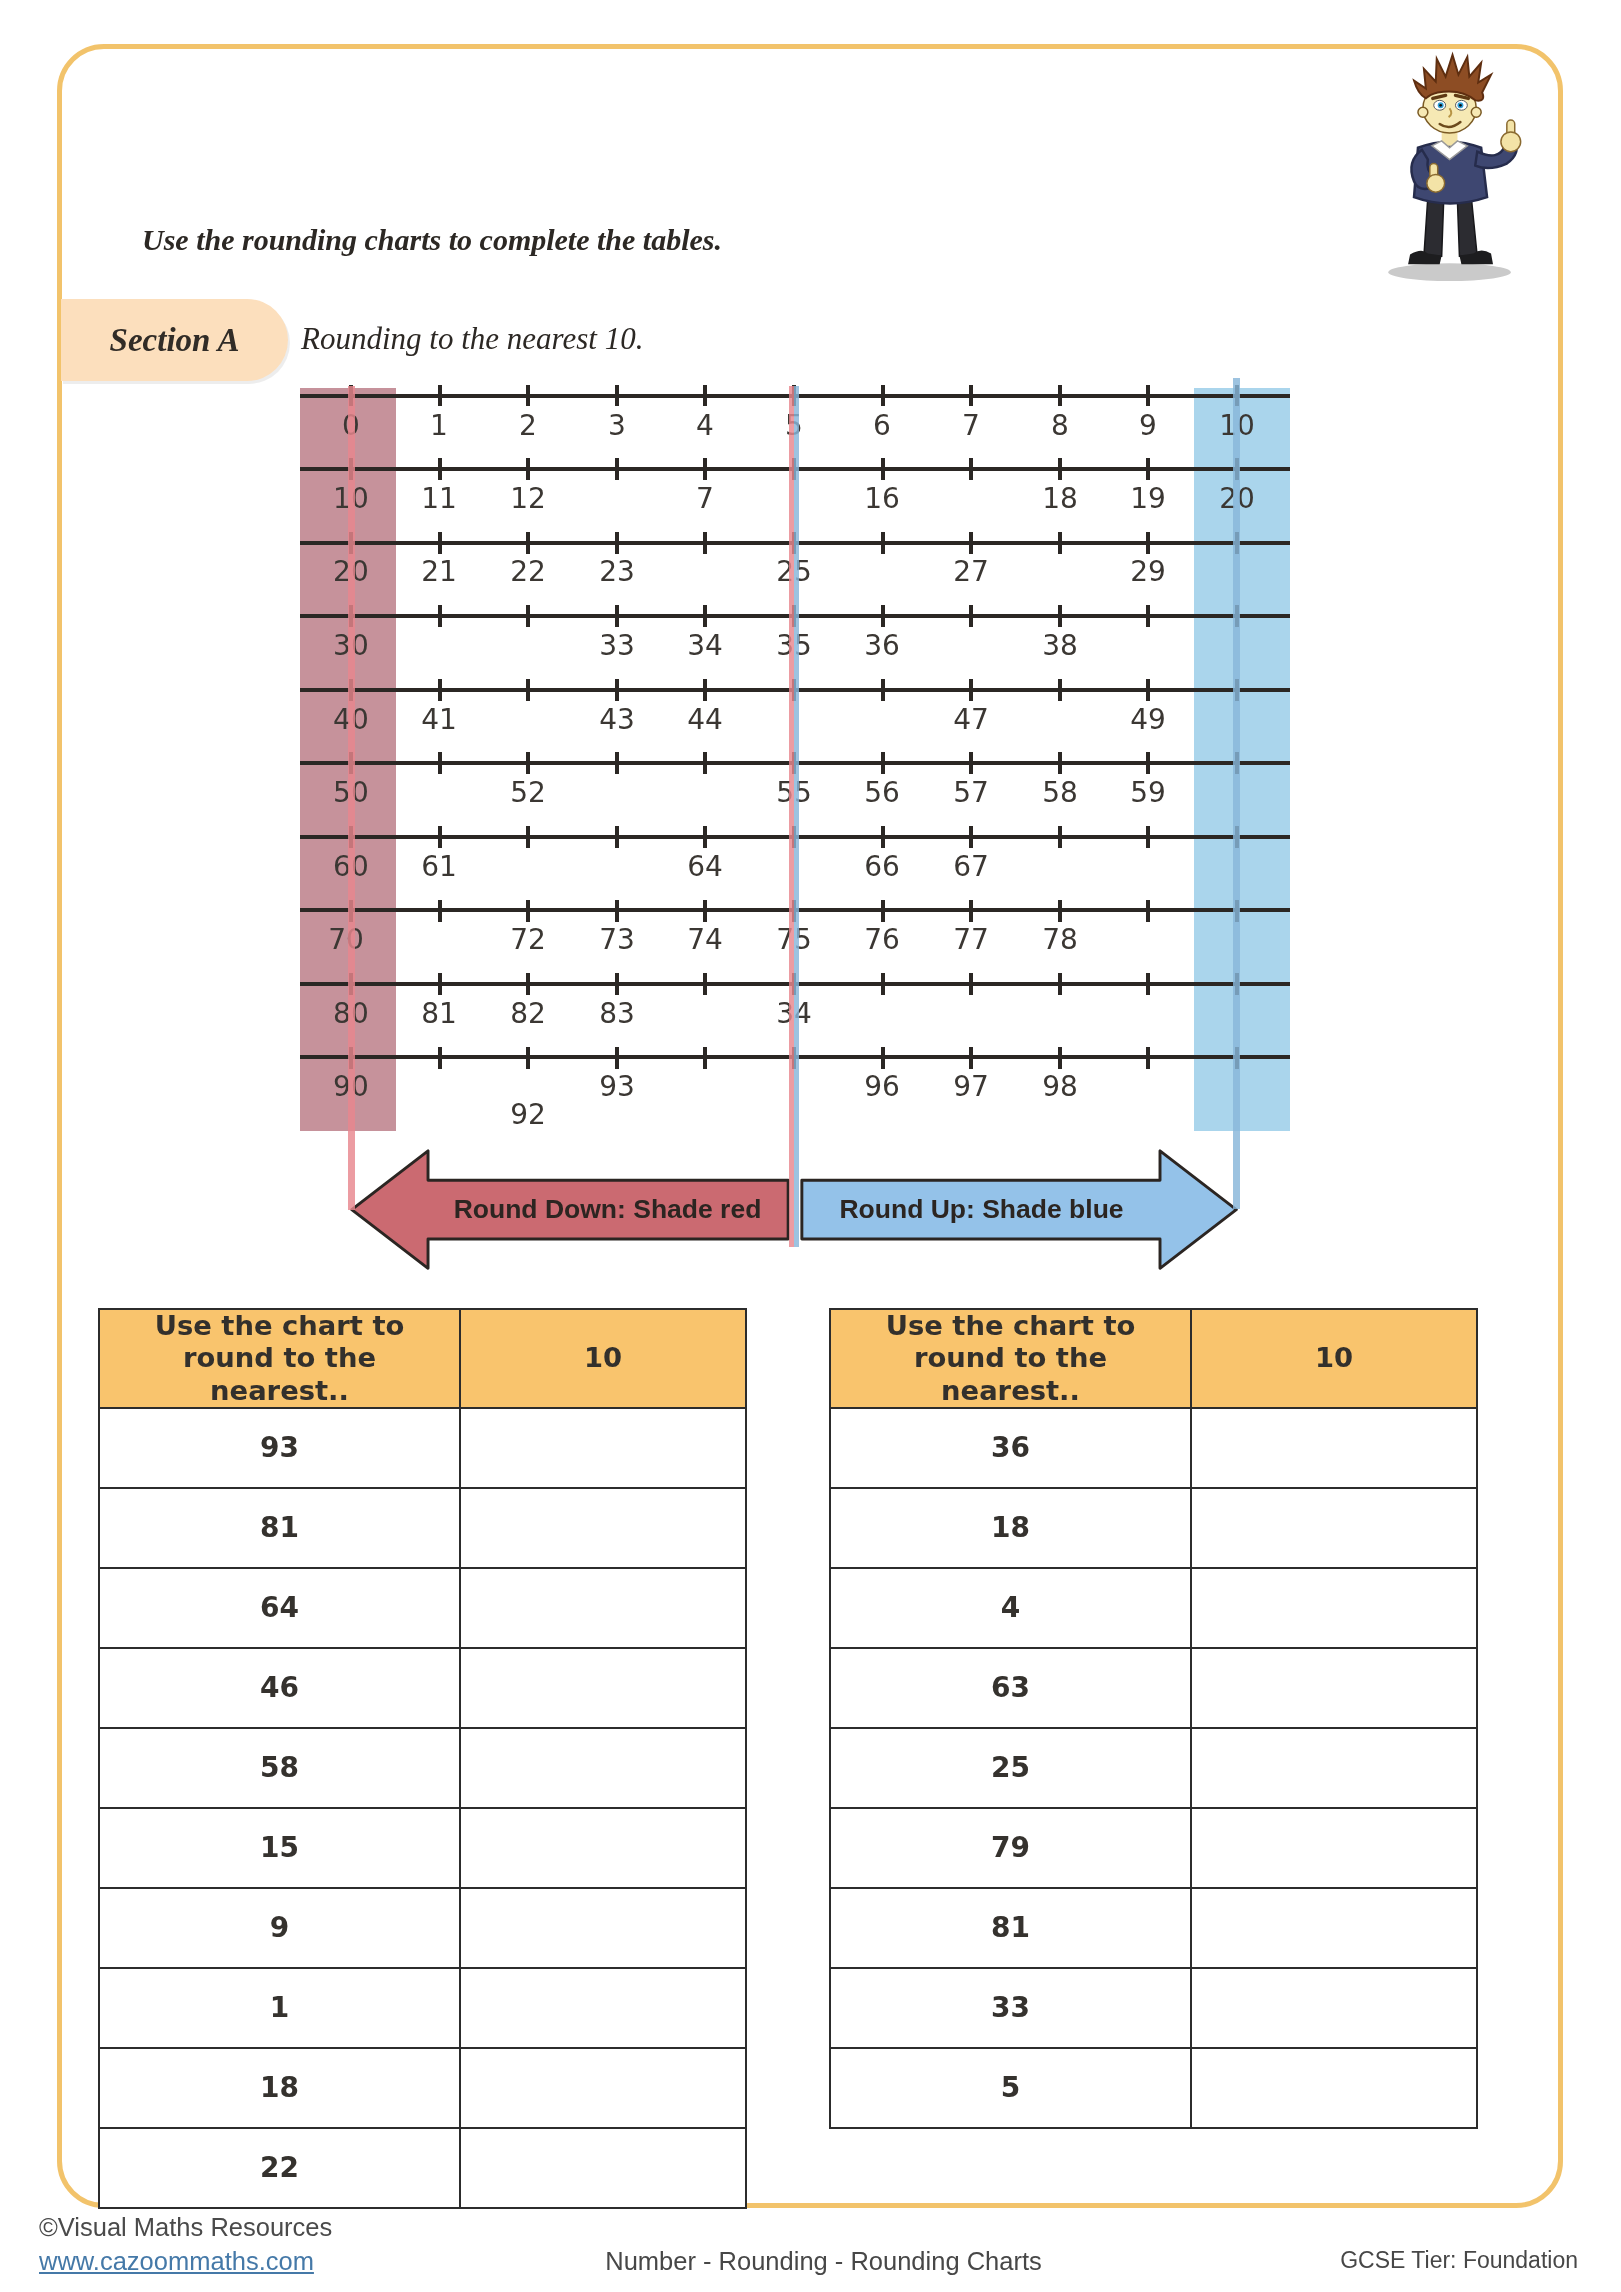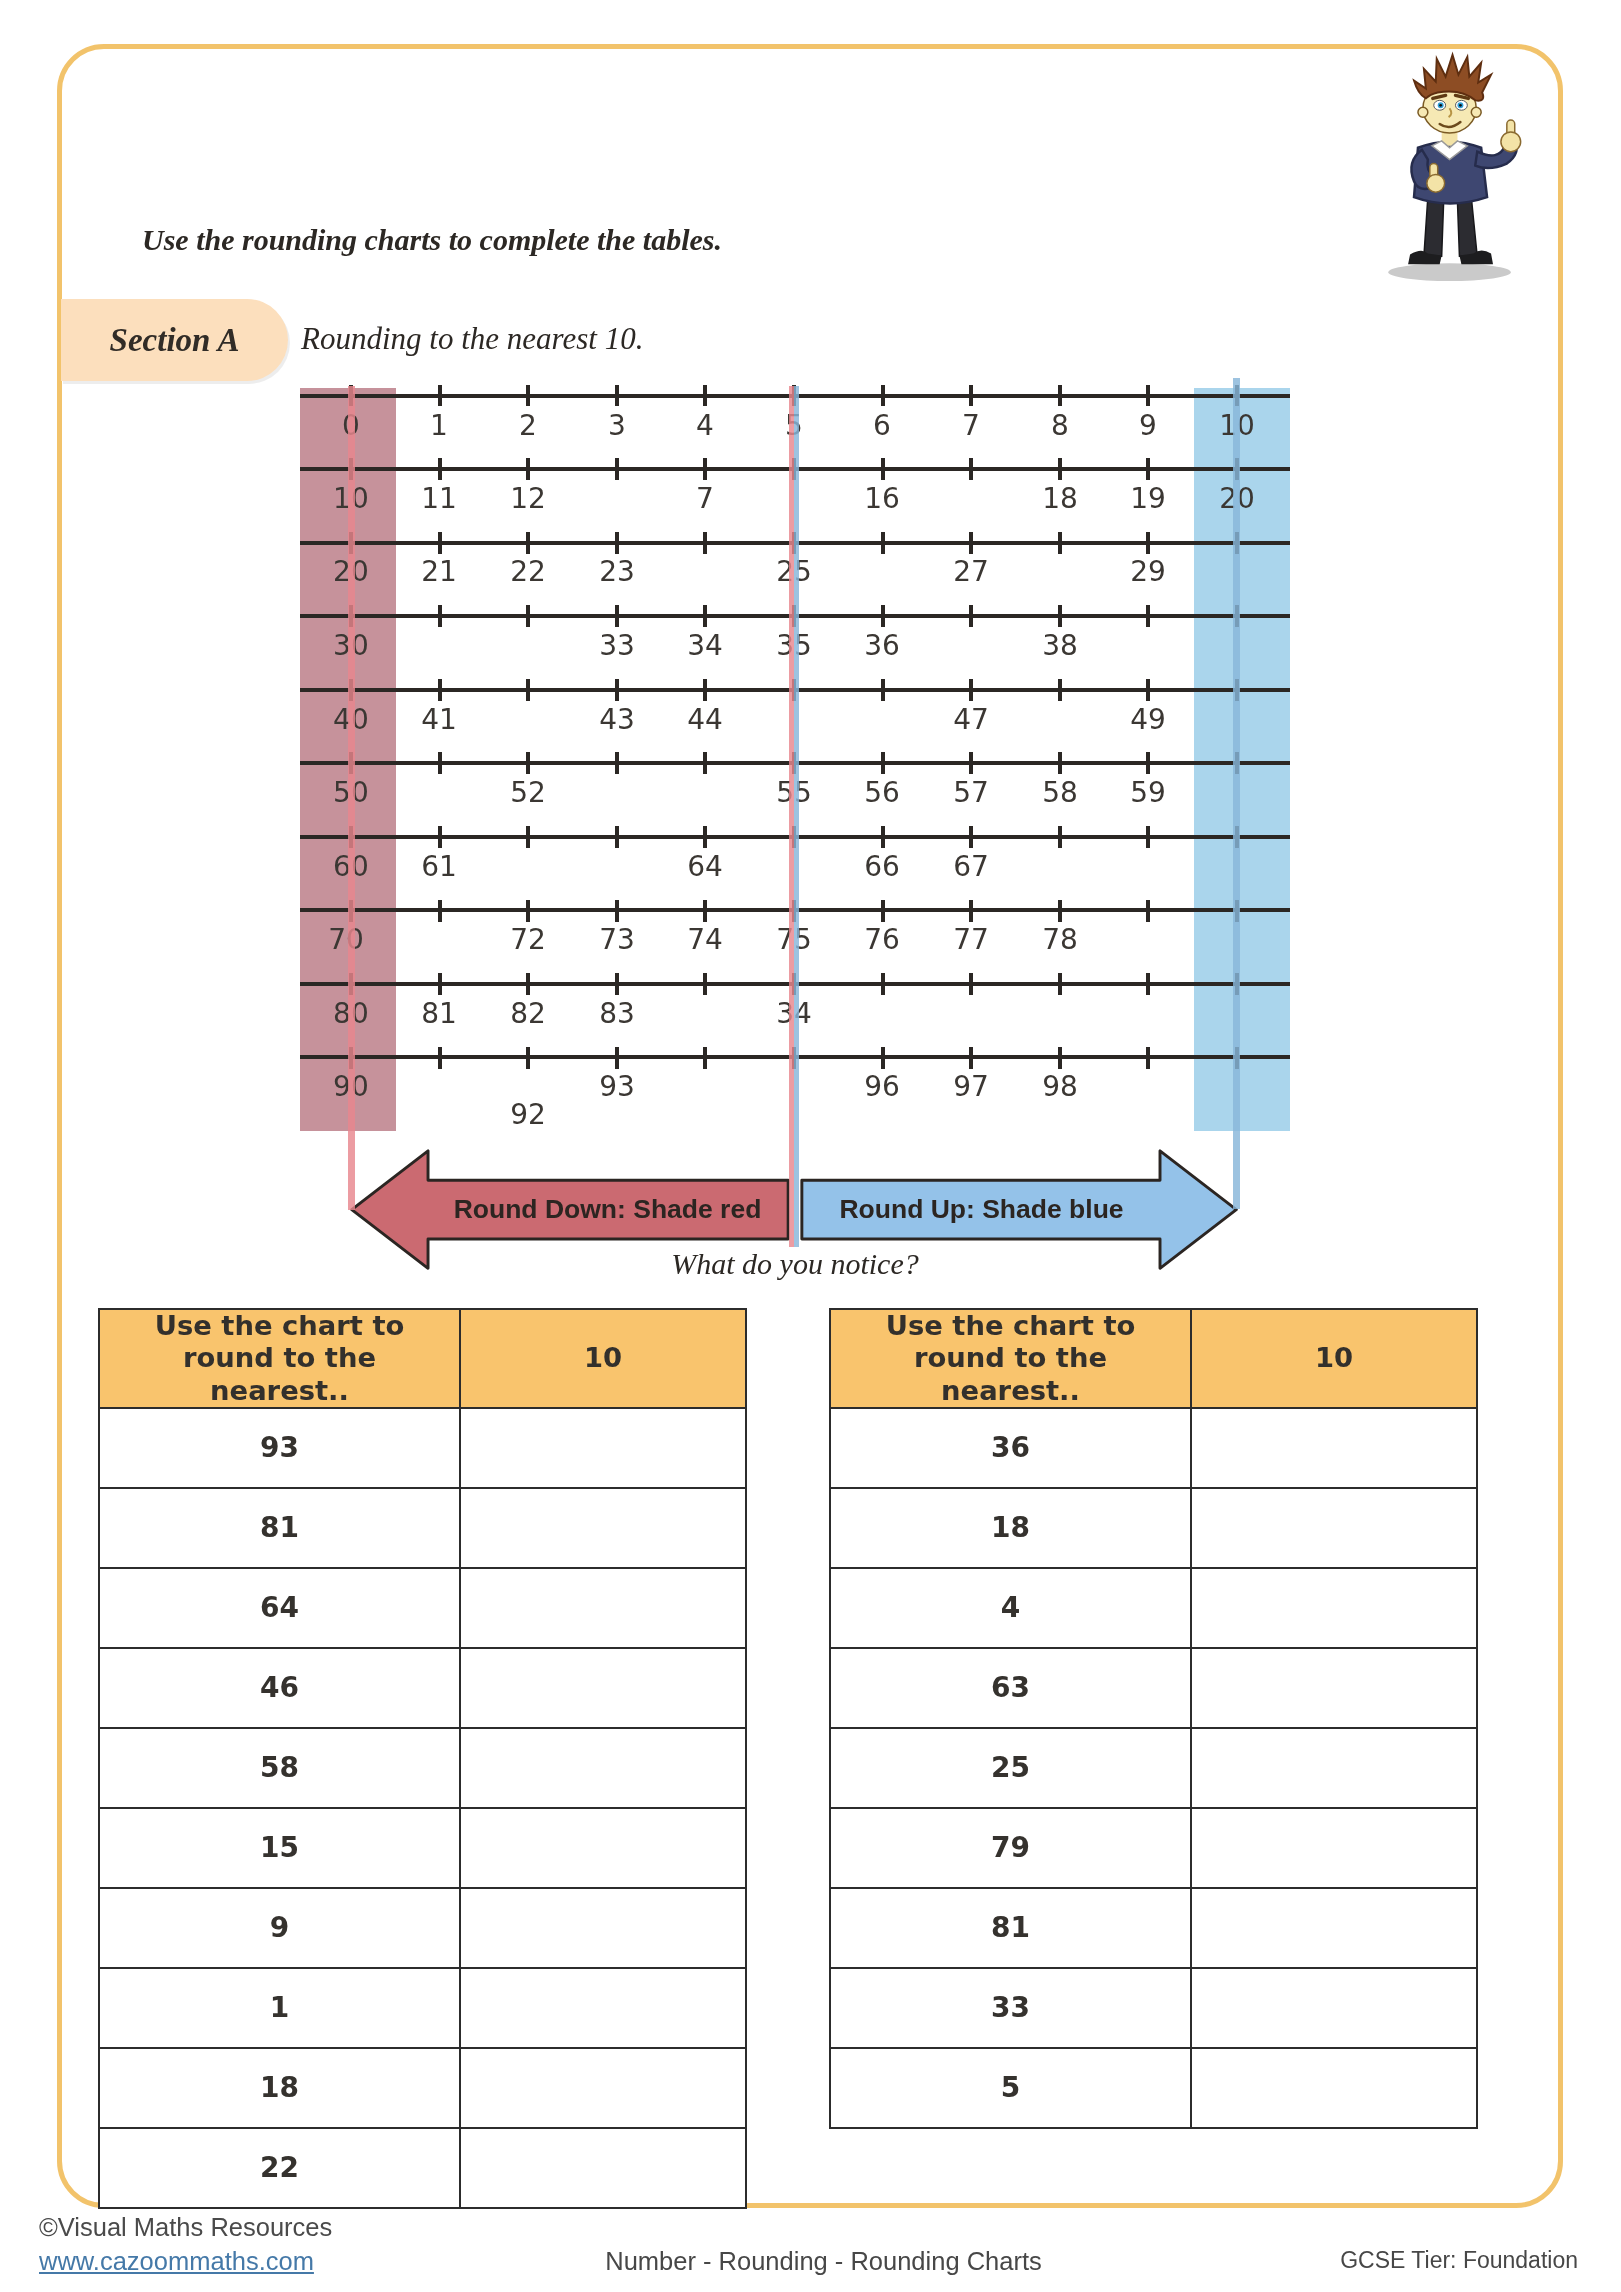--- a/index.html
+++ b/index.html
@@ -313,21 +313,20 @@
   </div>
 
   <div id="arrows">
     <svg width="990" height="137" viewBox="0 0 1010 140">
       <polygon points="52,66 130,6 130,36 498,36 498,96 130,96 130,126" style="fill:var(--arrow-red)" stroke="#2b2522" stroke-width="3" stroke-linejoin="round"></polygon>
       <polygon points="956,66 878,6 878,36 512,36 512,96 878,96 878,126" style="fill:var(--arrow-blue)" stroke="#2b2522" stroke-width="3" stroke-linejoin="round"></polygon>
     </svg>
     <div class="arrow-label arrow-label-down">Round Down: Shade red</div>
     <div class="arrow-label arrow-label-up">Round Up: Shade blue</div>
   </div>
-  <div class="question">What do you notice?</div>
 
   <table class="round-table left">
     <colgroup>
         <col class="c1">
         <col>
       </colgroup>
     <thead>
       <tr>
         <th>Use the chart to round to the nearest..</th>
         <th>10</th>

